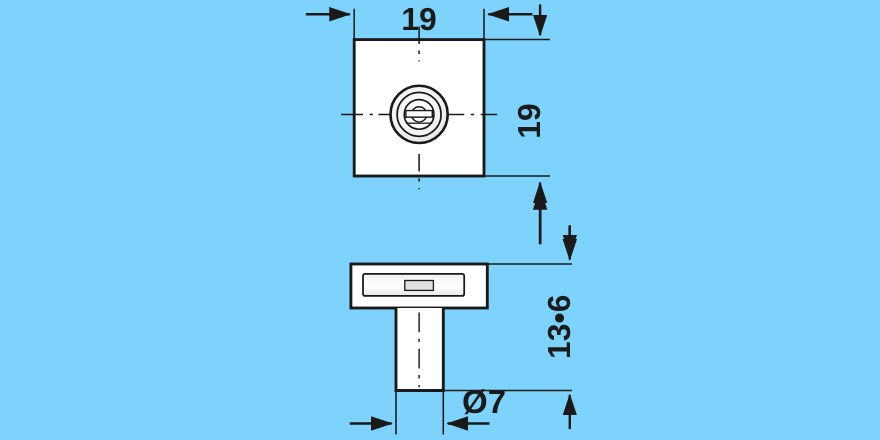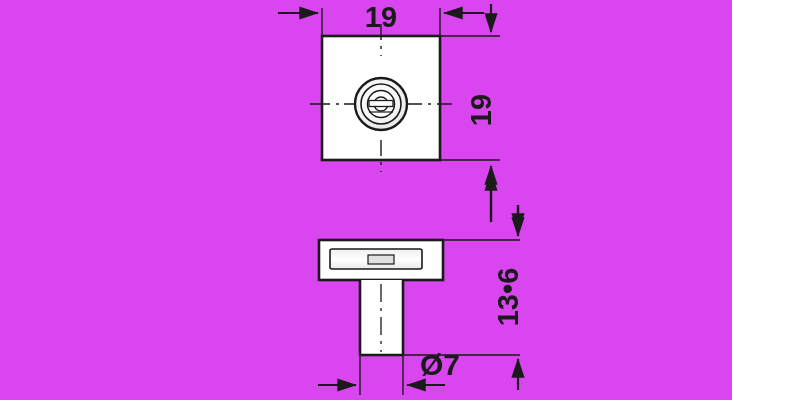--- a/index.html
+++ b/index.html
@@ -8,23 +8,23 @@
     background: #ffffff;
   }
   body {
     width: 800px;
     height: 400px;
     overflow: hidden;
     font-family: "Liberation Sans", sans-serif;
   }
   #stage {
     position: relative;
-    width: 732px;
+    width: 800px;
     height: 400px;
-    background: #d946ef;
+    background: #7dd3fc;
   }
   #drawing {
     position: absolute;
     top: 0;
     left: 0;
   }
   .dim-label {
     font-family: "Liberation Sans", sans-serif;
     font-weight: bold;
     fill: #1a1a1a;

